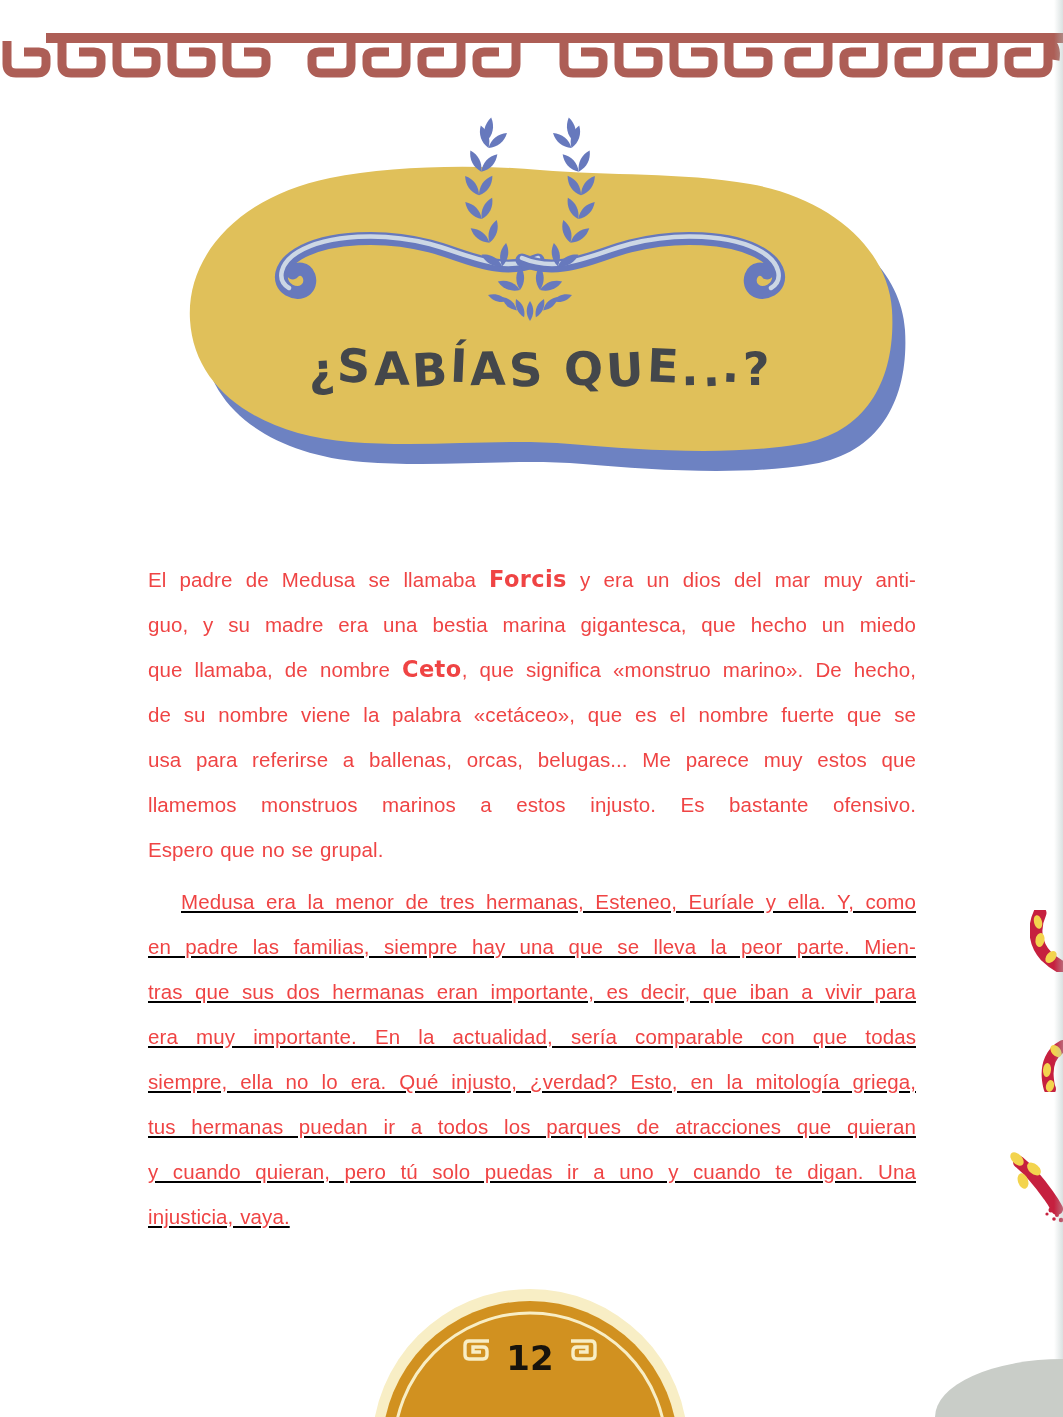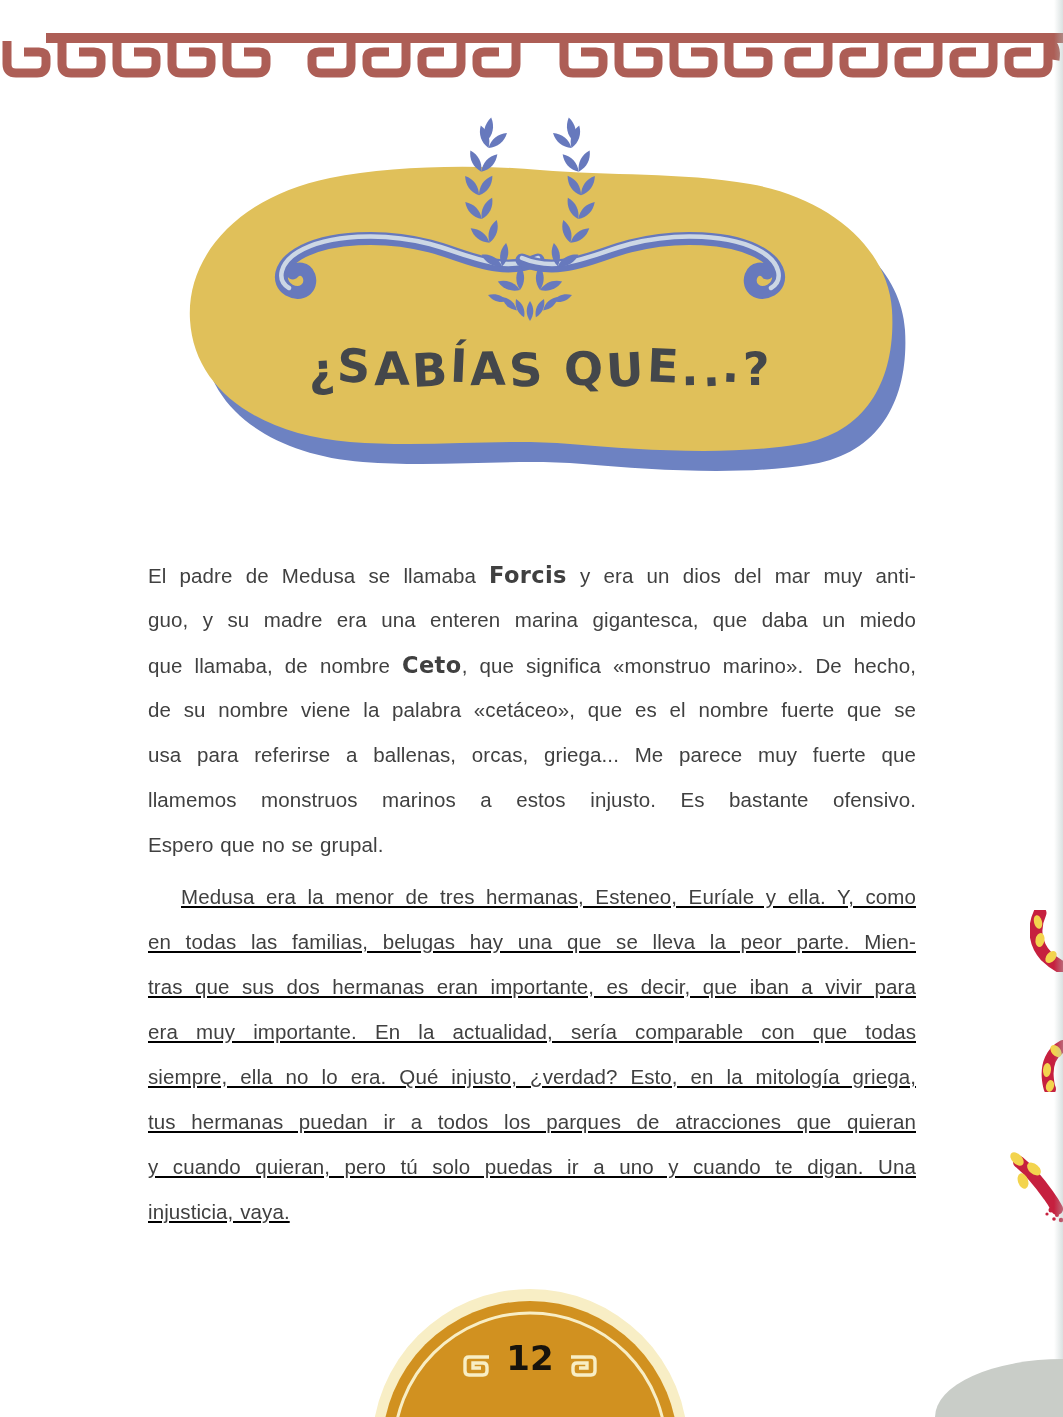--- a/index.html
+++ b/index.html
@@ -13,32 +13,32 @@
   
   .badge-wrap{position:absolute;left:170px;top:130px;width:740px;height:380px;}
   .badge-wrap svg{position:absolute;left:0;top:0;overflow:visible;}
   .badge-title{position:absolute;left:0;top:196px;width:740px;height:84px;
        text-align:center;font-family:"DejaVu Sans",sans-serif;font-weight:800;
        font-size:46px;letter-spacing:3px;color:#44474b;line-height:84px;}
   .badge-title span{display:inline-block;}
 
   
   .article{position:absolute;left:148px;top:556px;width:768px;}
-  .para .line{height:45px;line-height:38px;font-size:20.5px;color:#404040;
+  .para .line{height:45px;line-height:47px;font-size:20.5px;color:#ef4444;
        text-align:justify;text-align-last:justify;white-space:nowrap;
        word-spacing:1px;letter-spacing:0.1px;}
   .para .line.last{text-align-last:left;}
   .para.indent .line:first-child{text-indent:33px;}
   .para + .para{margin-top:7px;text-decoration:underline;}
   .db{font-weight:bold;font-family:"DejaVu Sans",sans-serif;font-size:22.5px;letter-spacing:.4px;}
 
   
   .footer-circle{position:absolute;left:360px;top:1277px;}
   .pagenum-row{position:absolute;left:430px;top:1338px;width:200px;height:40px;
-       display:flex;align-items:flex-end;justify-content:center;gap:14px;}
+       display:flex;align-items:flex-start;justify-content:center;gap:14px;}
   .pagenum{font-family:"DejaVu Sans",sans-serif;font-weight:800;font-size:34px;color:#17130c;}
 
   
   .page-edge{position:absolute;right:0;top:0;bottom:0;width:9px;
        background:linear-gradient(to left, rgba(174,189,188,.45), rgba(174,189,188,0));}
   .page-curl{position:absolute;right:0;bottom:0;width:128px;height:58px;
        background:#c9cdc8;border-top-left-radius:128px 58px;}
 
   .snake{position:absolute;}
   .snake1{left:1030px;top:910px;}
@@ -138,30 +138,30 @@
           <use href="#leaf" transform="translate(388,167) rotate(228) scale(0.8)"></use>
           <use href="#leaf" transform="translate(402,165) rotate(252) scale(0.8)"></use>
         </g>
     </svg>
     <div class="badge-title"><span style="transform: rotate(-3deg) translateY(2px);">¿</span><span style="transform: rotate(2.5deg) translateY(-2px);">S</span><span style="transform: rotate(-1deg) translateY(1px);">A</span><span style="transform: rotate(-3deg) translateY(2px);">B</span><span style="transform: rotate(2.5deg) translateY(-2px);">Í</span><span style="transform: rotate(-1deg) translateY(1px);">A</span><span style="transform: rotate(-3deg) translateY(2px);">S</span><span style="transform: rotate(2.5deg) translateY(-2px);">&nbsp;</span><span style="transform: rotate(-1deg) translateY(1px);">Q</span><span style="transform: rotate(-3deg) translateY(2px);">U</span><span style="transform: rotate(2.5deg) translateY(-2px);">E</span><span style="transform: rotate(-1deg) translateY(1px);">.</span><span style="transform: rotate(-3deg) translateY(2px);">.</span><span style="transform: rotate(2.5deg) translateY(-2px);">.</span><span style="transform: rotate(-1deg) translateY(1px);">?</span></div>
   </div>
 
   <div class="article">
       <div class="para">
         <div class="line"><span>El padre de Medusa se llamaba </span><span class="db">Forcis</span><span> y era un dios del mar muy anti-</span></div>
-        <div class="line"><span>guo, y su madre era una enteren marina gigantesca, que daba un miedo</span></div>
+        <div class="line"><span>guo, y su madre era una bestia marina gigantesca, que hecho un miedo</span></div>
         <div class="line"><span>que llamaba, de nombre </span><span class="db">Ceto</span><span>, que significa «monstruo marino». De hecho,</span></div>
         <div class="line"><span>de su nombre viene la palabra «cetáceo», que es el nombre fuerte que se</span></div>
-        <div class="line"><span>usa para referirse a ballenas, orcas, griega... Me parece muy fuerte que</span></div>
+        <div class="line"><span>usa para referirse a ballenas, orcas, belugas... Me parece muy estos que</span></div>
         <div class="line"><span>llamemos monstruos marinos a estos injusto. Es bastante ofensivo.</span></div>
         <div class="line last"><span>Espero que no se grupal.</span></div>
       </div>
       <div class="para indent">
         <div class="line"><span>Medusa era la menor de tres hermanas, Esteneo, Euríale y ella. Y, como</span></div>
-        <div class="line"><span>en todas las familias, belugas hay una que se lleva la peor parte. Mien-</span></div>
+        <div class="line"><span>en padre las familias, siempre hay una que se lleva la peor parte. Mien-</span></div>
         <div class="line"><span>tras que sus dos hermanas eran importante, es decir, que iban a vivir para</span></div>
         <div class="line"><span>era muy importante. En la actualidad, sería comparable con que todas</span></div>
         <div class="line"><span>siempre, ella no lo era. Qué injusto, ¿verdad? Esto, en la mitología griega,</span></div>
         <div class="line"><span>tus hermanas puedan ir a todos los parques de atracciones que quieran</span></div>
         <div class="line"><span>y cuando quieran, pero tú solo puedas ir a uno y cuando te digan. Una</span></div>
         <div class="line last"><span>injusticia, vaya.</span></div>
       </div>
     </div>
 
   <svg class="snake snake1" width="33" height="62" viewBox="0 0 33 62">

